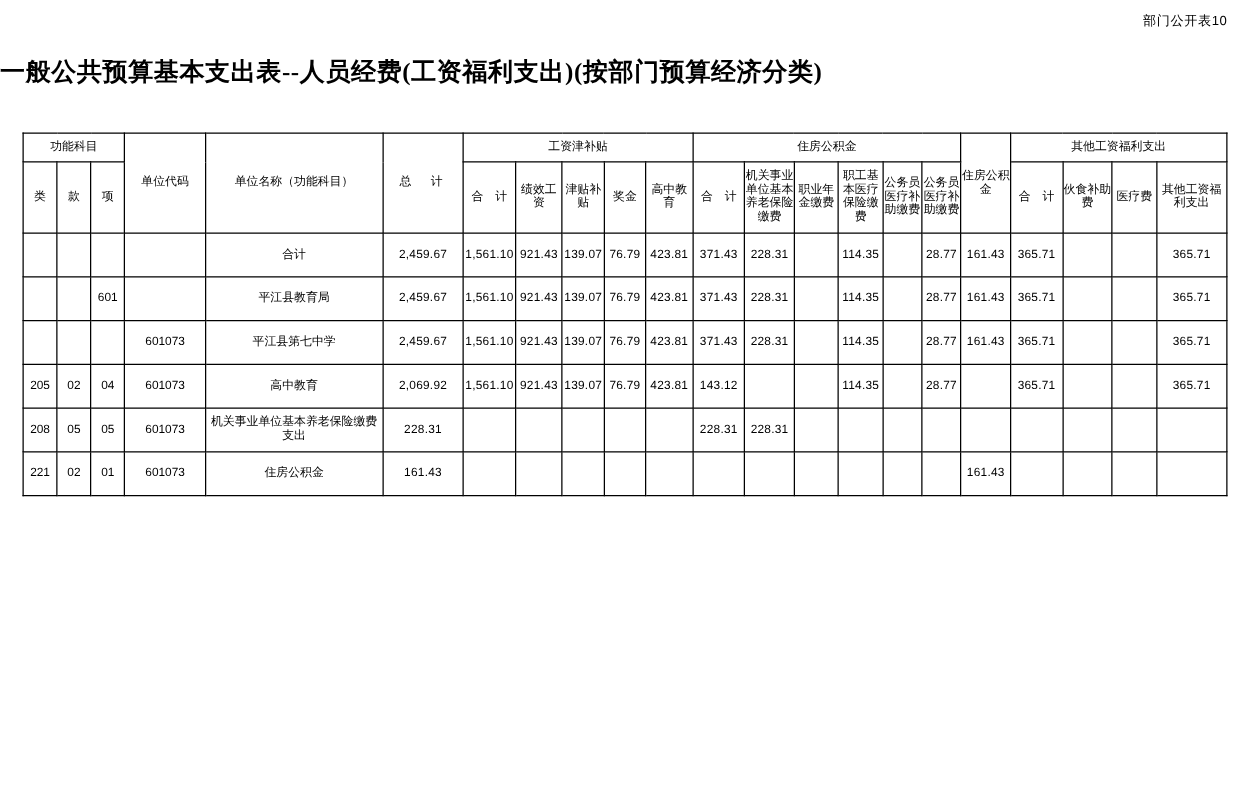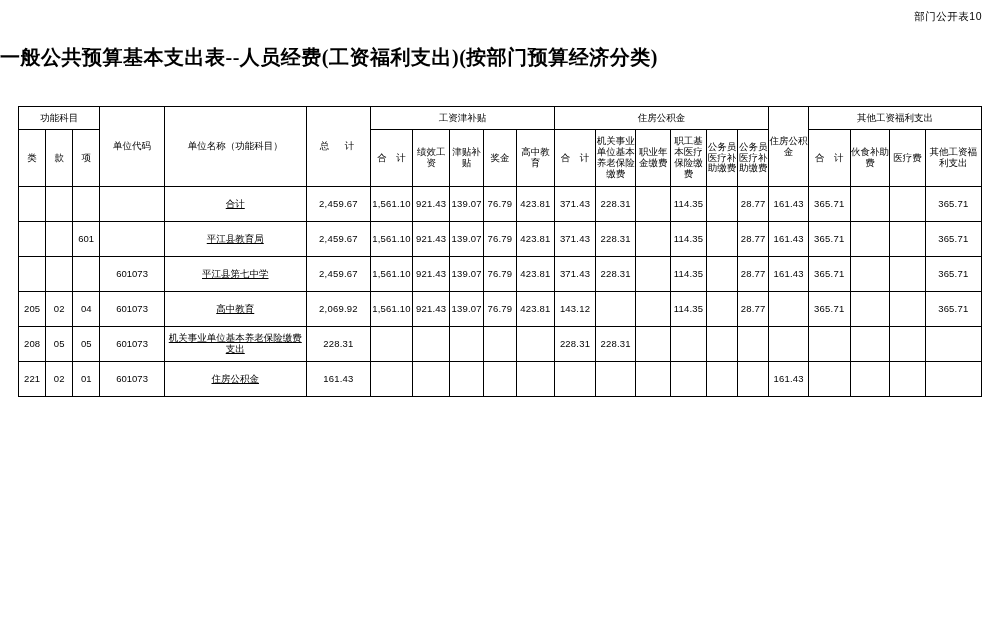--- a/index.html
+++ b/index.html
@@ -92,21 +92,20 @@
     text-align: right;
     padding-right: 3px;
     font-family: "Liberation Serif", serif;
     font-size: 10px;
     letter-spacing: 0.2px;
   }
   td.name {
     text-align: left;
     padding-left: 6px;
     font-size: 10px;
-    text-decoration: underline;
   }
   td.code {
     text-align: center;
     font-size: 10px;
     font-family: "Liberation Serif", serif;
   }
   td.kdx {
     text-align: center;
     font-size: 10px;
     font-family: "Liberation Serif", serif;

